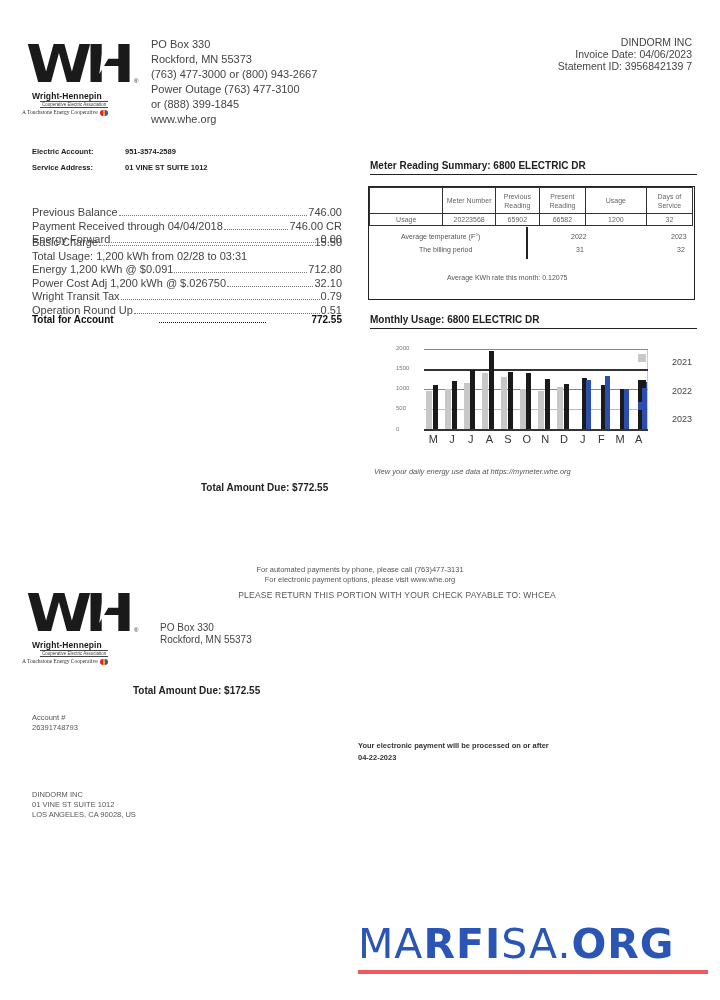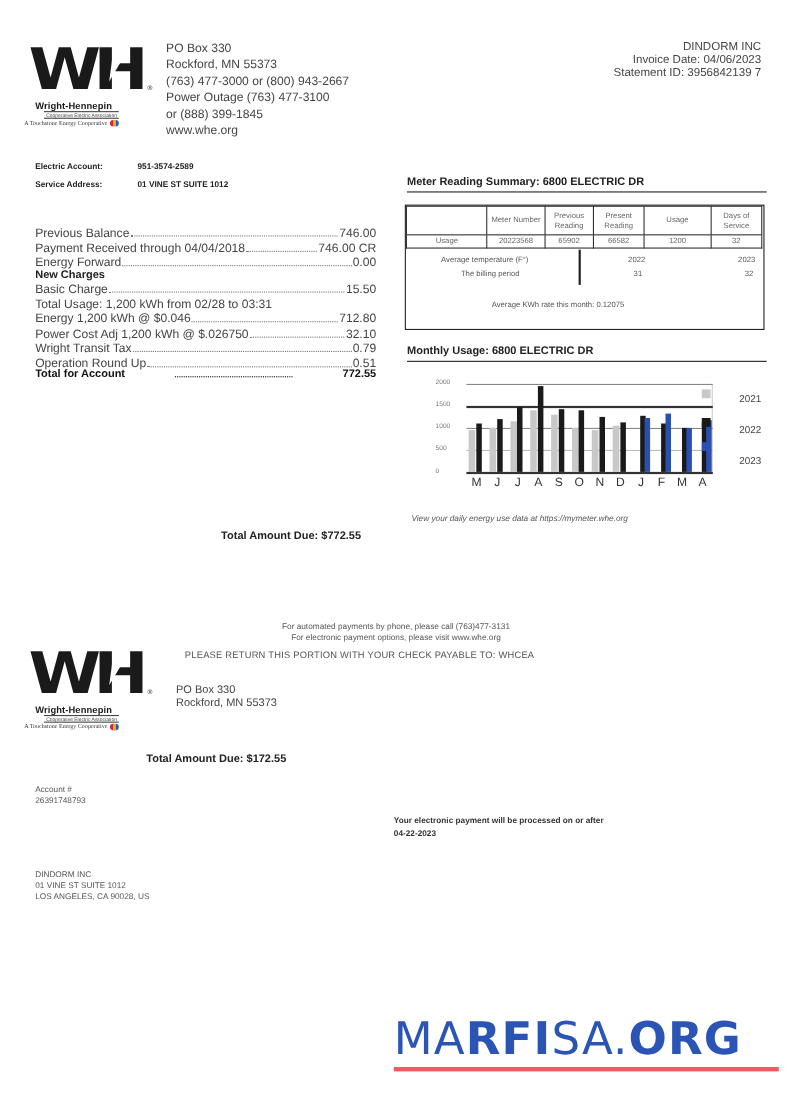--- a/index.html
+++ b/index.html
@@ -48,21 +48,21 @@
     .chart .grid.major { border-top: 2px solid #333; }
     .chart .ytick { position: absolute; left: 0; width: 40px; text-align: left; font-size: 6px; color: #777; padding-left: 16px; }
     .chart .bar { position: absolute; bottom: 0; }
     .chart .xlbl { position: absolute; top: 93px; font-size: 11px; color: #333; width: 16px; text-align: center; }
     .chart .leg-sw { position: absolute; width: 8px; height: 8px; }
     .chart .leg-txt { position: absolute; font-size: 9px; color: #444; }
 
     .note { position: absolute; font-size: 7.5px; font-style: italic; color: #555; }
     .bold-total { position: absolute; font-size: 10px; font-weight: bold; color: #222; }
     .center-small { position: absolute; left: 160px; width: 400px; text-align: center; font-size: 7.5px; color: #555; line-height: 10px; }
-    .return { position: absolute; left: 168px; width: 400px; text-align: left; font-size: 8.5px; color: #555; letter-spacing: 0.2px; }
+    .return { position: absolute; left: 156px; width: 400px; text-align: right; font-size: 8.5px; color: #555; letter-spacing: 0.2px; }
     .small { position: absolute; font-size: 7.5px; color: #555; line-height: 10px; }
     .small-bold { position: absolute; font-size: 7.5px; font-weight: bold; color: #333; line-height: 12px; }
 
     .watermark { position: absolute; left: 358px; top: 922px; font-family: "DejaVu Sans", sans-serif; font-size: 41px; color: #2b55b5; letter-spacing: 1px; line-height: 44px; }
     .watermark b { font-weight: bold; }
     .watermark .thin { font-weight: normal; text-align: right; }
     .wm-line { position: absolute; left: 358px; top: 970px; width: 350px; height: 4px; background: #f05a5f; }
   </style>
 </head>
 <body>
@@ -108,31 +108,30 @@
       <span class="val">746.00 CR</span>
     </div>
   <div class="row">
       <span class="lbl">Energy Forward</span>
       <span class="dots"></span>
       <span class="val">0.00</span>
     </div>
 </div>
 
 <div class="charges" style="top:236px;">
-  <div class="row hdr">New Charges</div>
   <div class="row">
       <span class="lbl">Basic Charge</span>
       <span class="dots"></span>
       <span class="val">15.50</span>
     </div>
   <div class="row">
       <span class="lbl">Total Usage: 1,200 kWh from 02/28 to 03:31</span>
     </div>
   <div class="row">
-      <span class="lbl">Energy 1,200 kWh @ $0.046</span>
+      <span class="lbl">Energy 1,200 kWh @ $0.091</span>
       <span class="dots"></span>
       <span class="val">712.80</span>
     </div>
   <div class="row">
       <span class="lbl">Power Cost Adj 1,200 kWh @ $.026750</span>
       <span class="dots"></span>
       <span class="val">32.10</span>
     </div>
   <div class="row">
       <span class="lbl">Wright Transit Tax</span>

